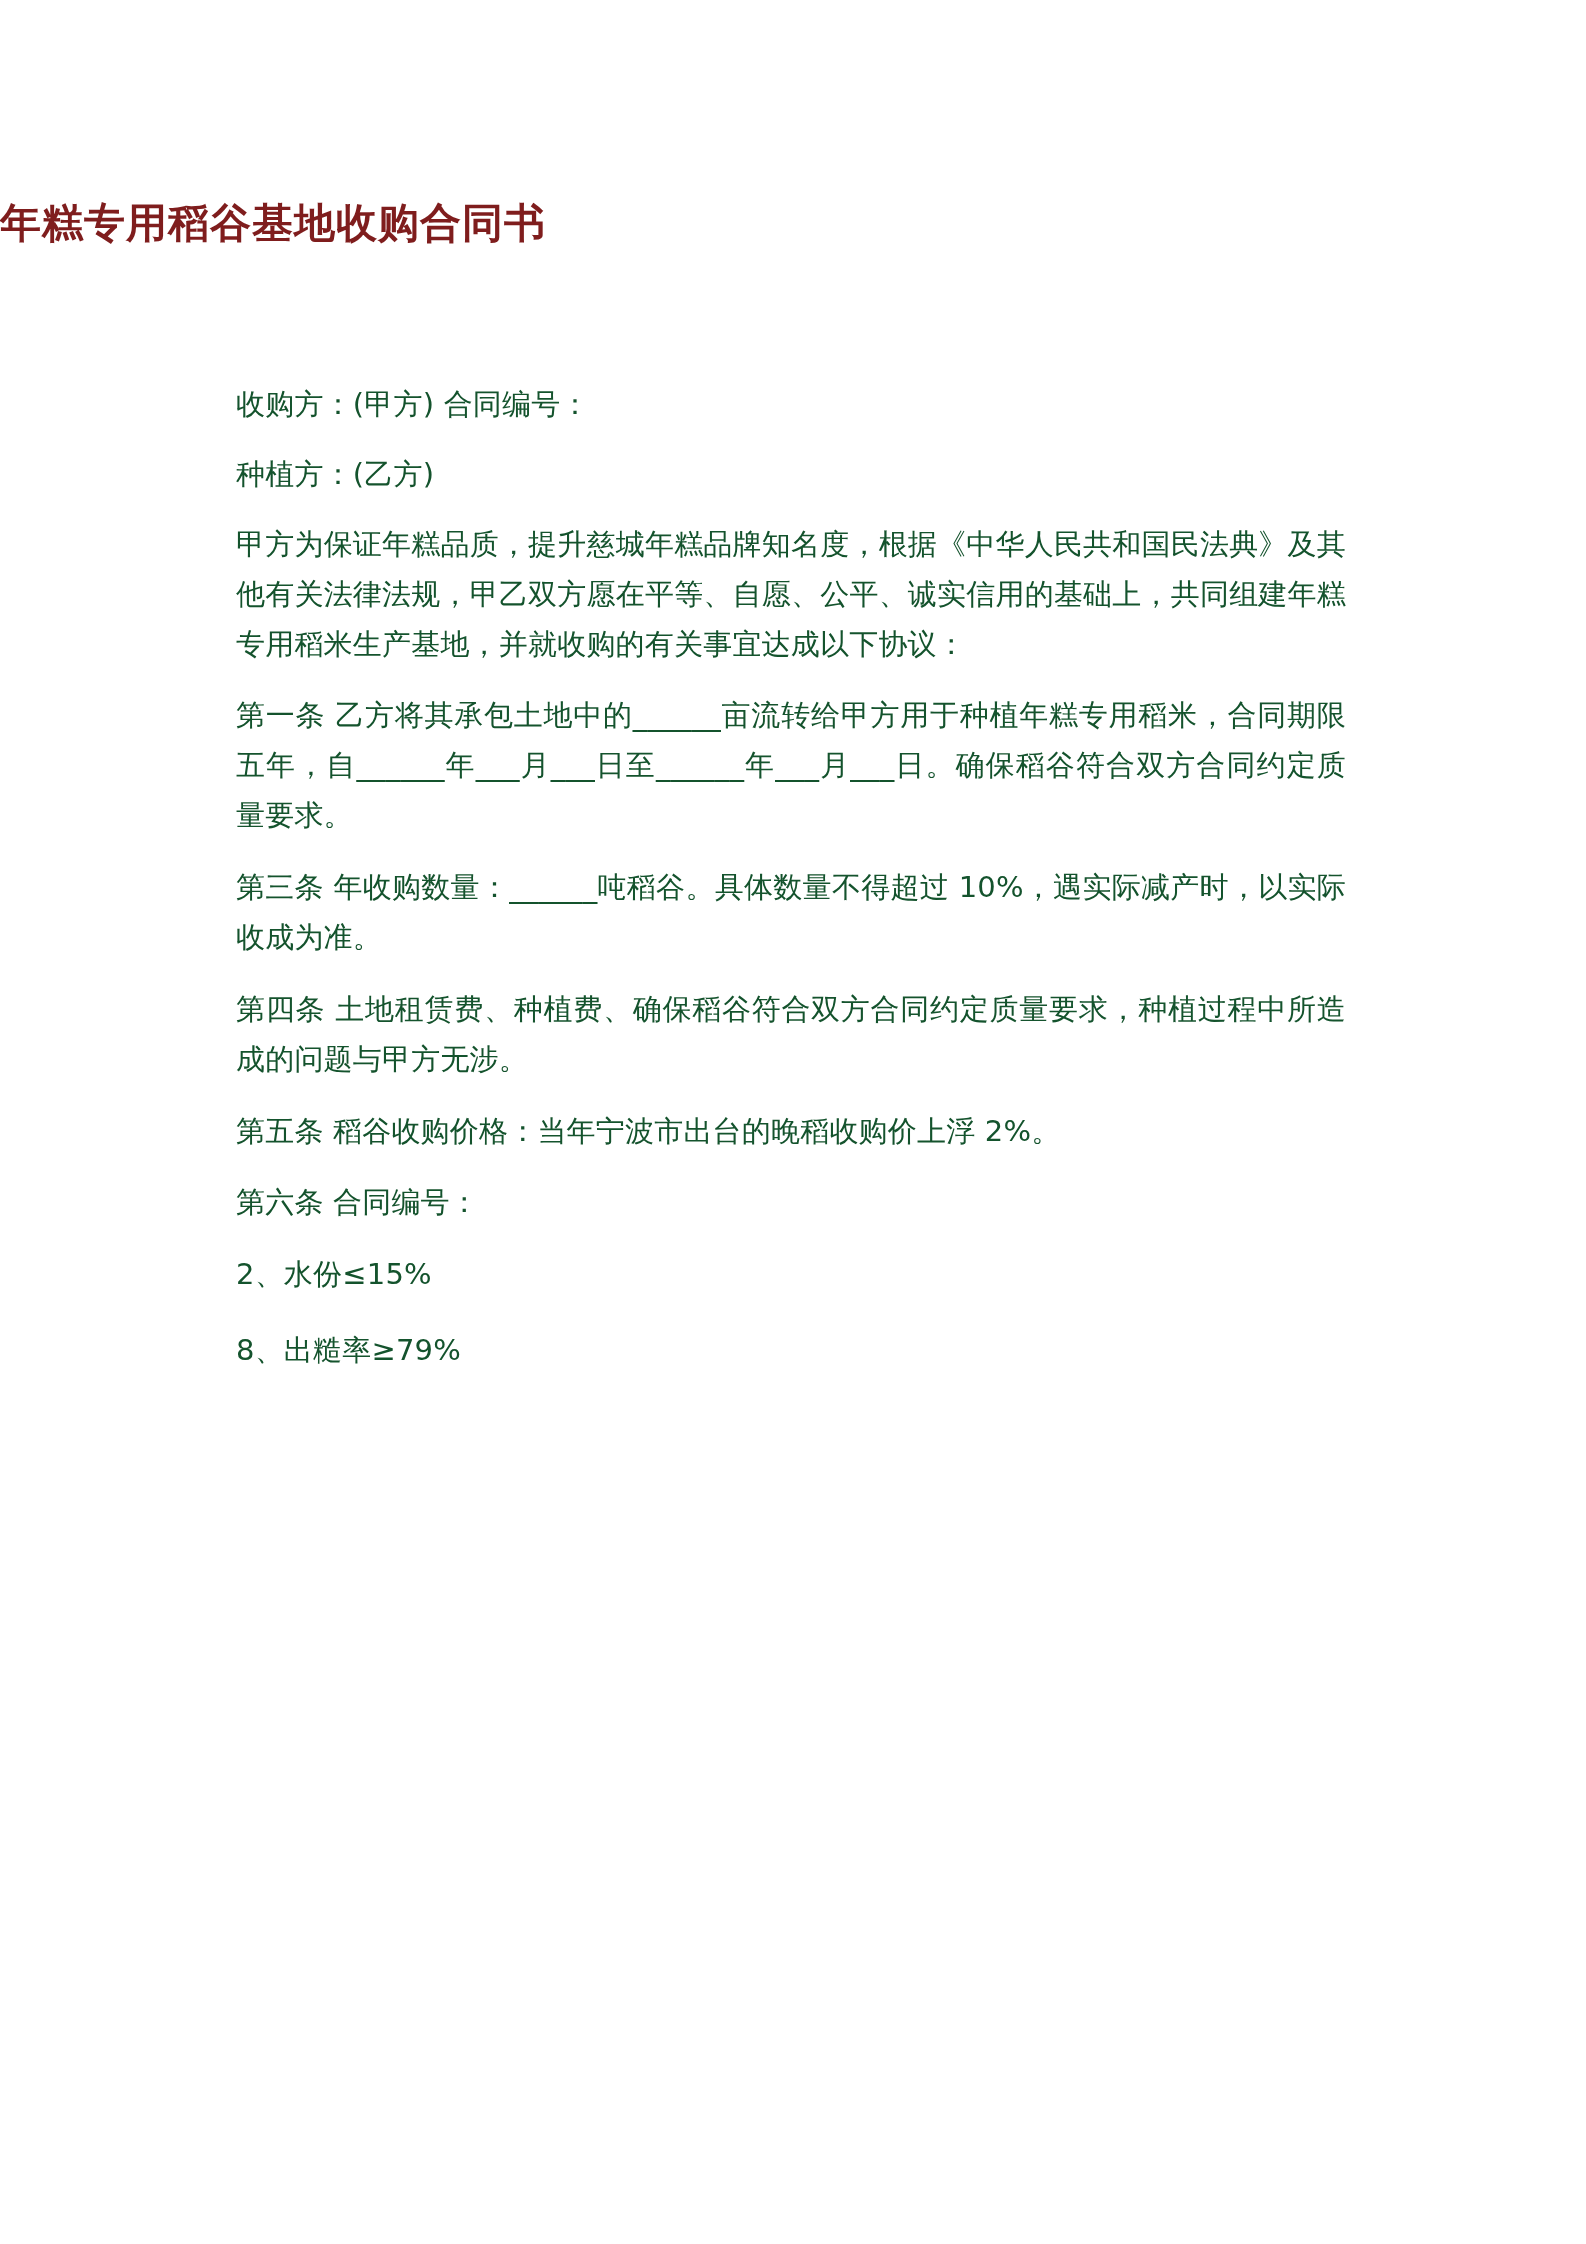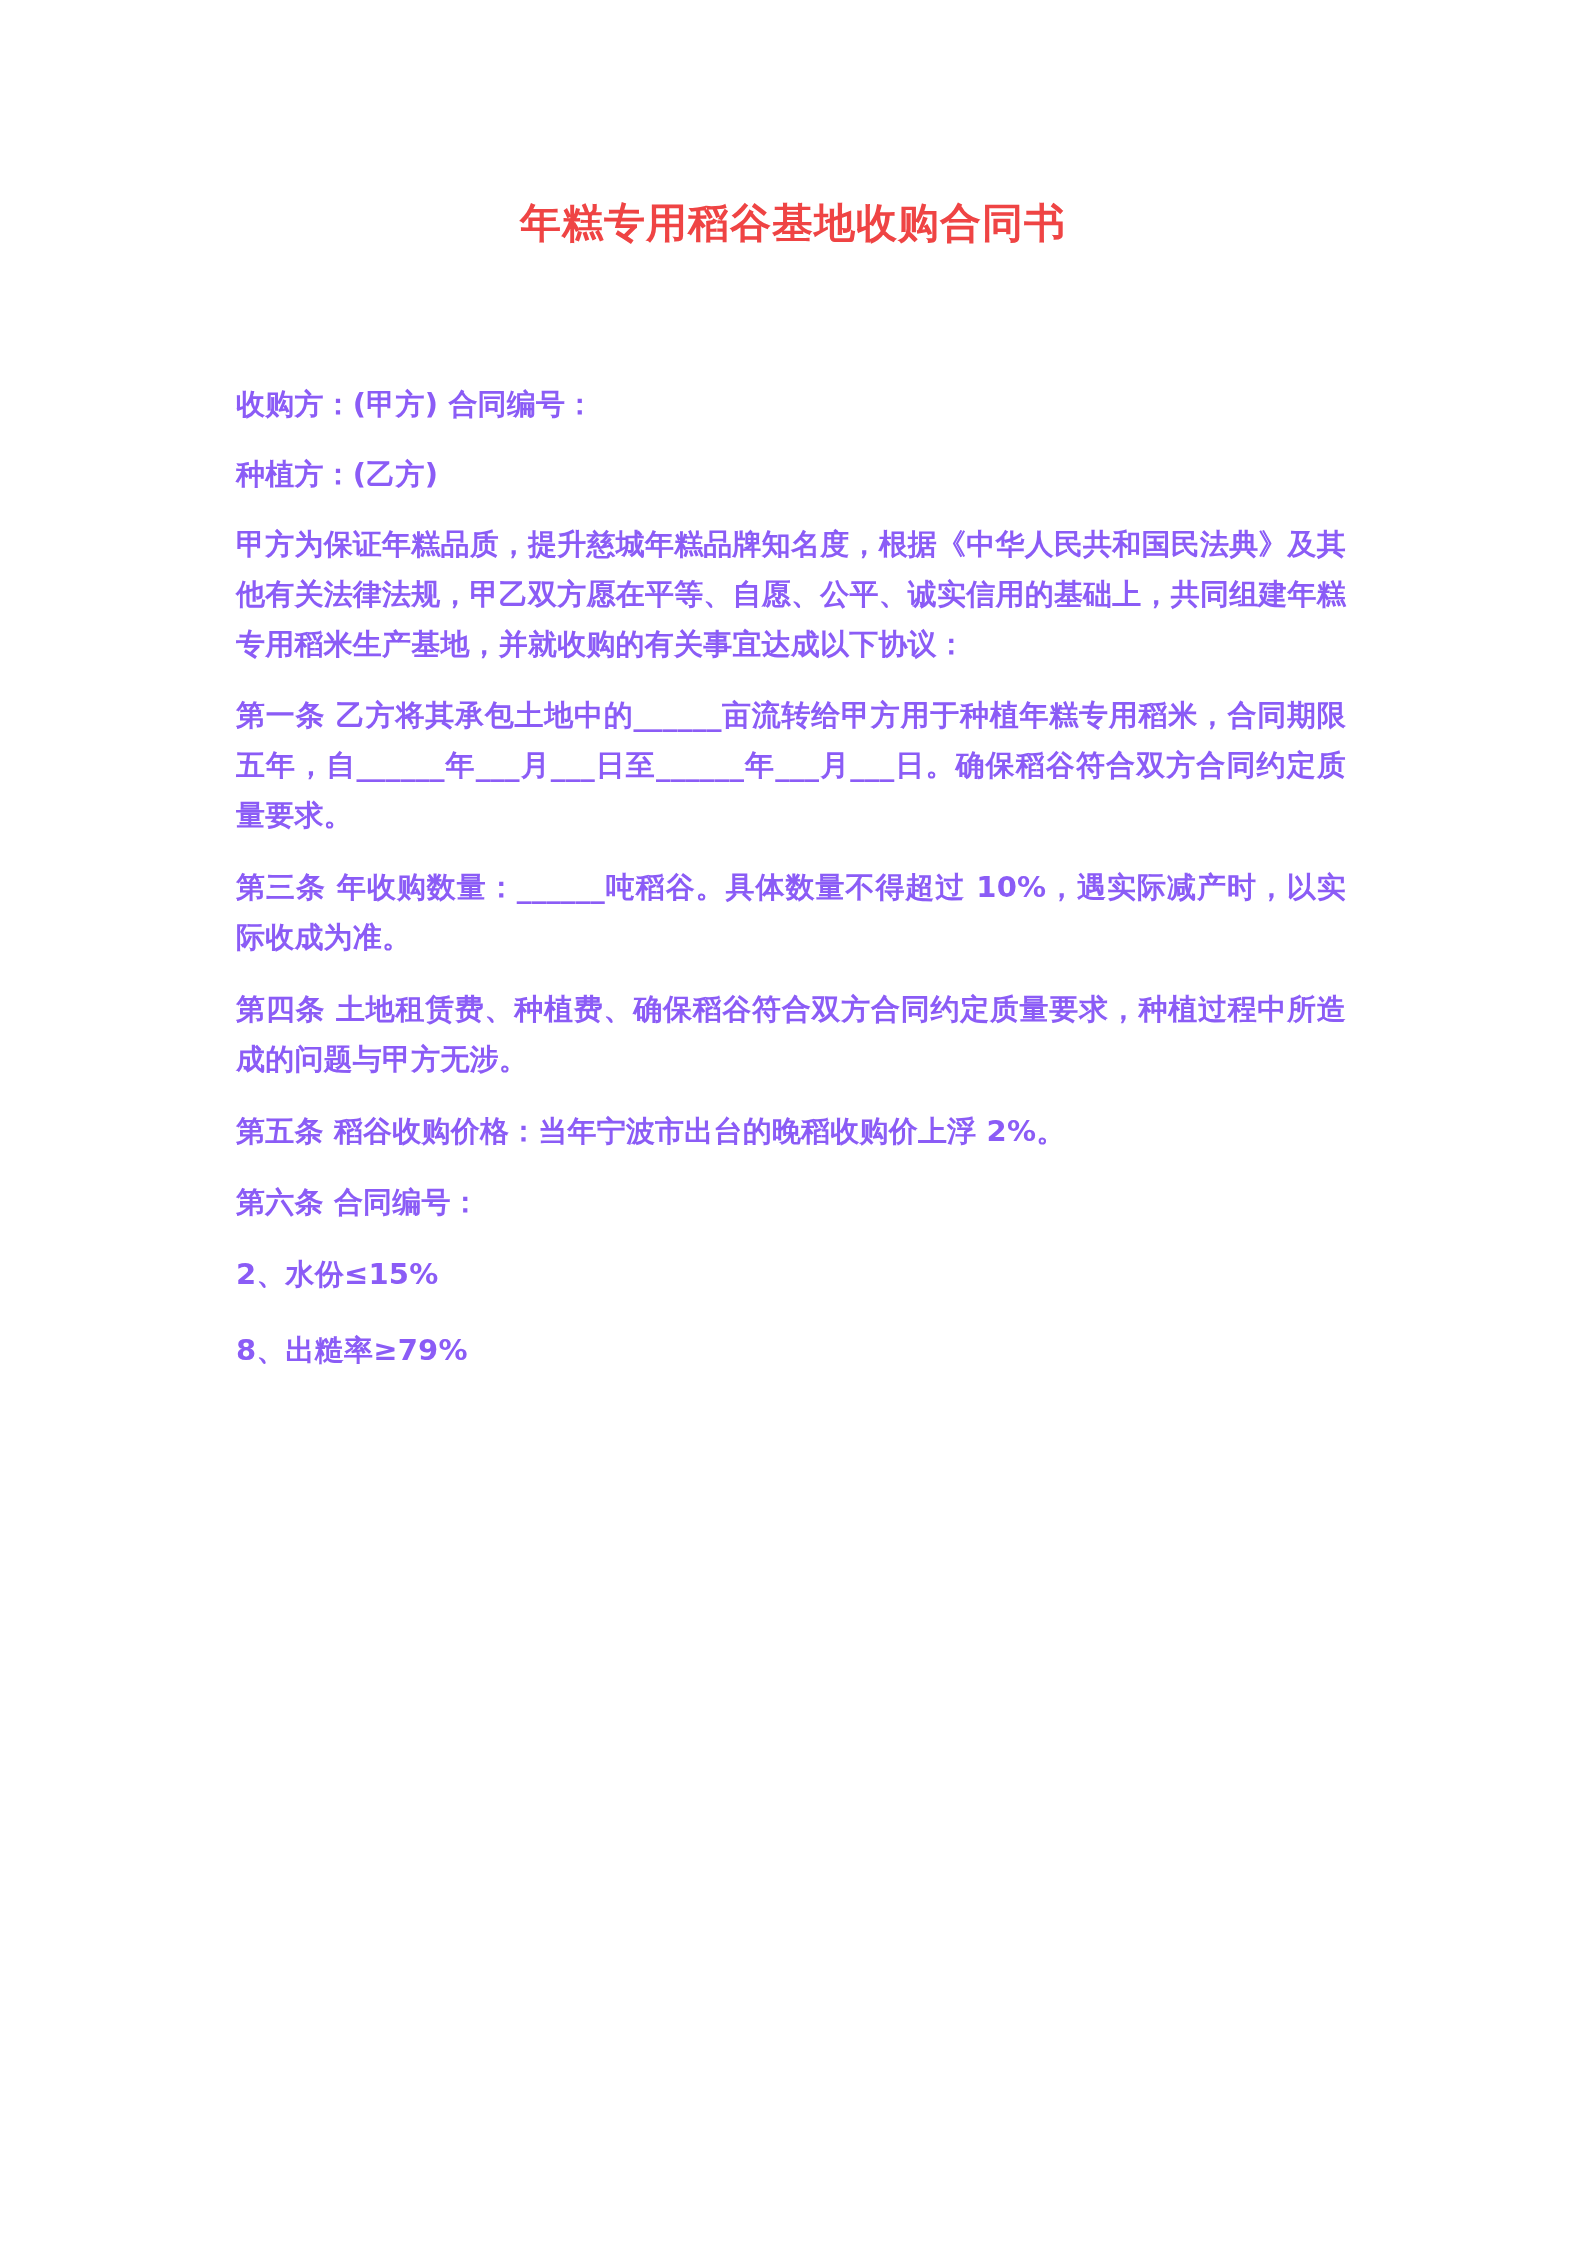--- a/index.html
+++ b/index.html
@@ -14,37 +14,37 @@
     background: #ffffff;
     box-sizing: border-box;
     font-family: "DejaVu Sans", sans-serif;
     overflow: hidden;
   }
   .doc-title {
     position: absolute;
     top: 196px;
     left: 0;
     width: 100%;
-    text-align: center;
+    text-align: left;
     font-size: 41px;
     font-weight: bold;
     letter-spacing: 1px;
-    color: #ef4444;
+    color: #7f1d1d;
     font-family: "DejaVu Sans", sans-serif;
   }
   .body-block {
     position: absolute;
     top: 380px;
     left: 236px;
     width: 1110px;
   }
   .para {
     font-size: 29px;
-    font-weight: bold;
-    color: #8b5cf6;
+    font-weight: normal;
+    color: #14532d;
     line-height: 1.72;
     margin: 0 0 22px 0;
     text-align: justify;
     text-justify: inter-ideograph;
     letter-spacing: 0.2px;
   }
   .para.tight {
     margin-bottom: 20px;
   }
   .para.list-item {

